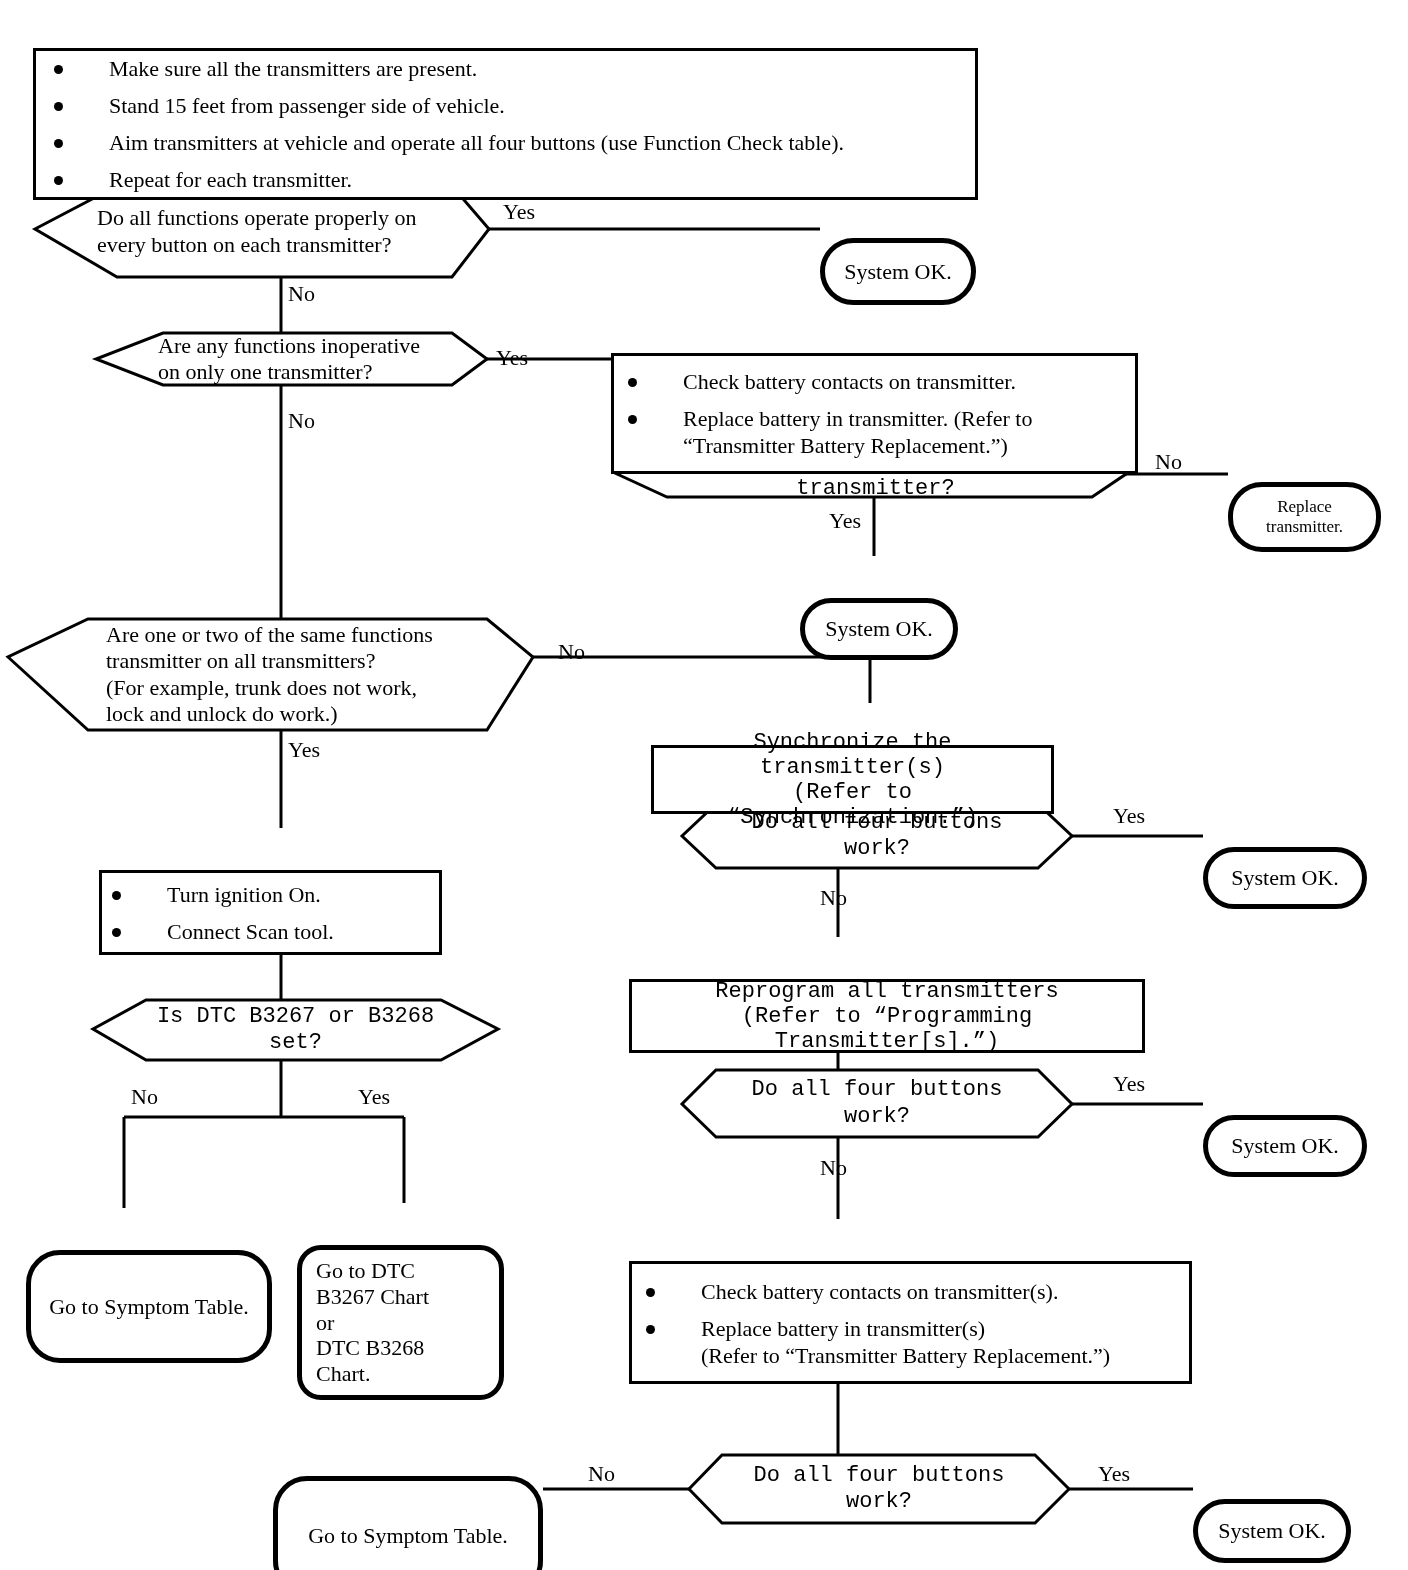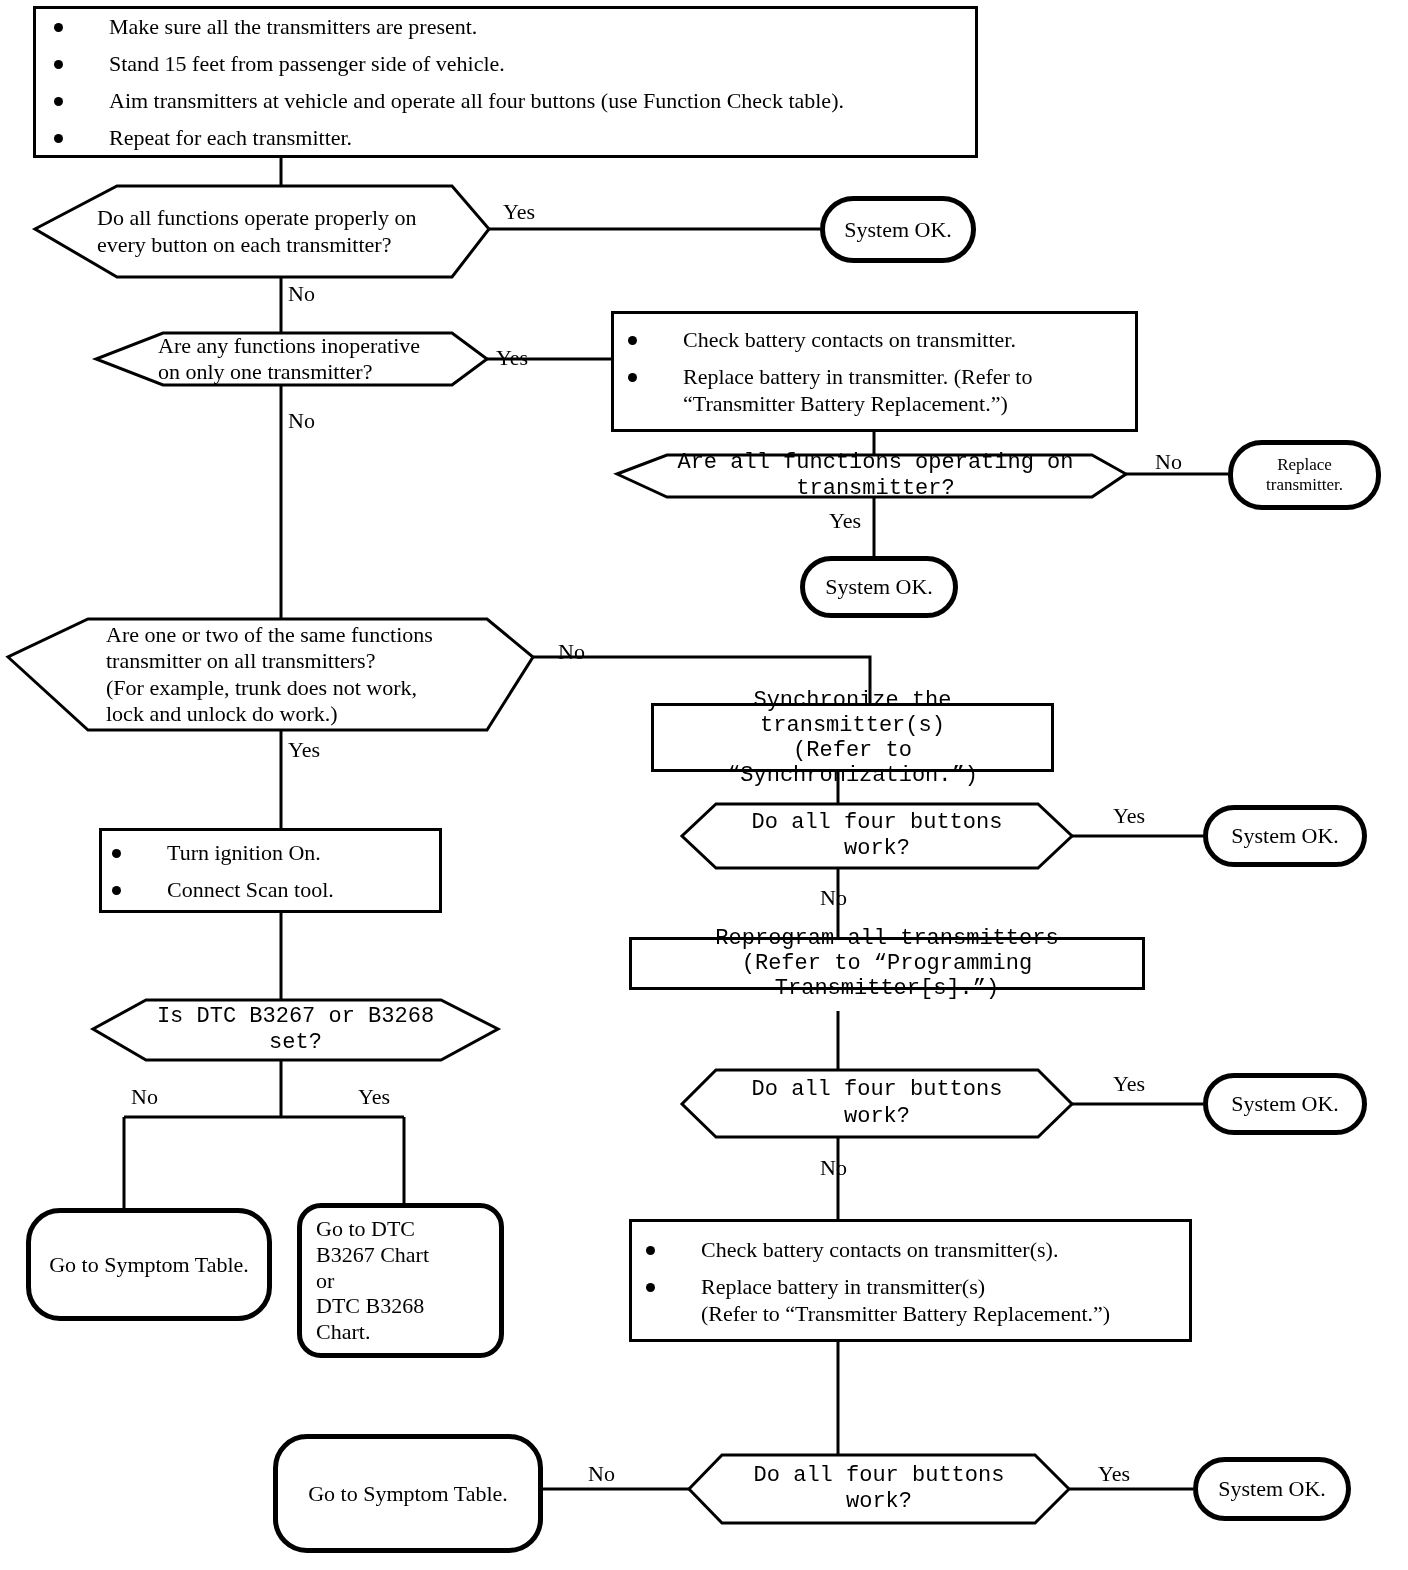--- a/index.html
+++ b/index.html
@@ -1,19 +1,19 @@
 <!DOCTYPE html>
 <html><head>
 <meta charset="utf-8">
 <style>
   html,body{margin:0;padding:0;background:#fff;}
   body{font-family:"Liberation Serif","DejaVu Serif",serif;color:#000;}
   #stage{position:relative;width:1408px;height:1570px;overflow:hidden;background:#fff;}
   #svg-layer{position:absolute;left:0;top:0;width:1408px;height:1570px;}
-  .node{position:absolute;box-sizing:border-box;display:flex;flex-direction:column;justify-content:center;}
+  .node{position:absolute;box-sizing:border-box;display:flex;flex-direction:column;justify-content:center;margin-top:42px;}
   
   .box{border:3px solid #000;background:#fff;}
   
   .bullets{list-style:none;margin:0;padding:0;}
   .bullets li{display:flex;align-items:flex-start;margin:0 0 10px 0;}
   .bullets li:last-child{margin-bottom:0;}
   .bullets .bullet{flex:0 0 auto;width:9px;height:9px;border-radius:50%;background:#000;margin-top:9px;margin-right:46px;margin-left:8px;}
   .bullets .btext{flex:1 1 auto;line-height:1.22;}
   .ctr{text-align:center;font-family:Liberation Mono, monospace;}
   
@@ -192,21 +192,21 @@
           <span class="btext">Connect Scan tool.</span>
         </li>
     </ul>
   </div>
 
   <div class="node box ctr" style="left:651px;top:703px;width:403px;height:69px;padding:4px 8px;">
     <div class="f22">Synchronize the transmitter(s)</div>
     <div class="f22">(Refer to “Synchronization.”)</div>
   </div>
 
-  <div class="node box ctr" style="left:629px;top:937px;width:516px;height:53px;padding:4px 8px;">
+  <div class="node box ctr" style="left:629px;top:937px;width:516px;height:74px;padding:4px 8px;">
     <div class="f22">Reprogram all transmitters</div>
     <div class="f22">(Refer to “Programming Transmitter[s].”)</div>
   </div>
 
   <div class="node box" style="left:629px;top:1219px;width:563px;height:123px;padding:14px 10px 10px 6px;">
     <ul class="bullets f22">
       <li>
           <span class="bullet"></span>
           <span class="btext">Check battery contacts on transmitter(s).</span>
         </li>

